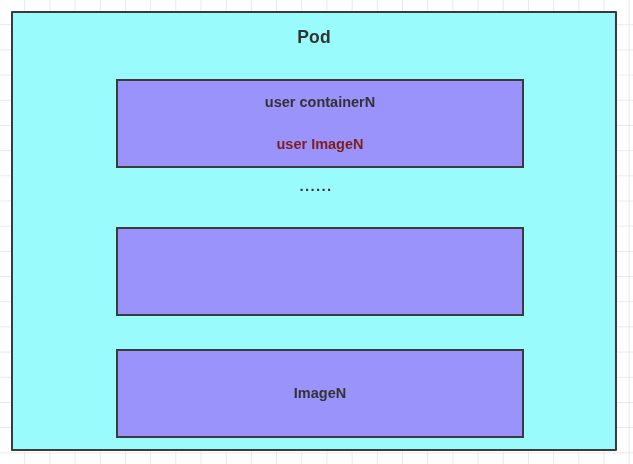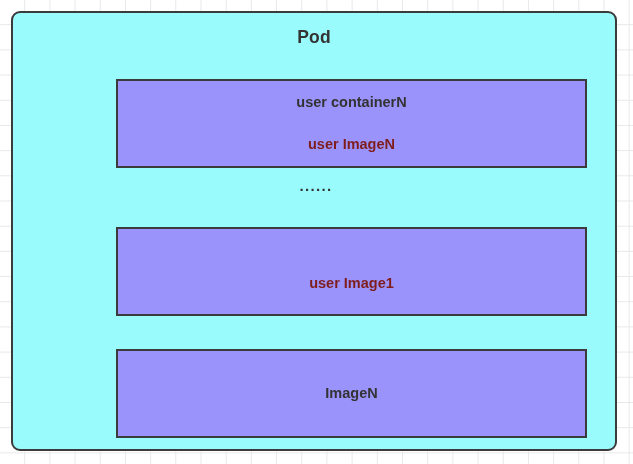--- a/index.html
+++ b/index.html
@@ -31,40 +31,40 @@
   
   #pod-box {
     position: absolute;
     left: 11px;
     top: 11px;
     width: 606px;
     height: 440px;
     box-sizing: border-box;
     background-color: #99fbfb;
     border: 2px solid #3b3b3b;
-    border-radius: 9px;
+    border-radius: 1px;
   }
 
   #pod-title {
     position: absolute;
     left: 0;
     top: 14px;
     width: 100%;
     text-align: center;
     font-size: 17.5px;
     font-weight: bold;
     color: #333333;
     letter-spacing: 0.2px;
   }
 
   
   .container-box {
     position: absolute;
     left: 103px;
-    width: 471px;
+    width: 408px;
     box-sizing: border-box;
     background-color: #9b93fc;
     border: 2px solid #3b3b3b;
     display: flex;
     flex-direction: column;
     align-items: center;
     justify-content: center;
   }
 
   #box-container-n { top: 66px;  height: 89px; }
@@ -115,21 +115,20 @@
     <div id="pod-title">Pod</div>
 
     <div id="box-container-n" class="container-box">
       <div class="box-line-title">user containerN</div>
       <div class="box-line-sub">user ImageN</div>
     </div>
 
     <div id="ellipsis">······</div>
 
     <div id="box-container-1" class="container-box">
-      <div class="box-line-sub">user Image1</div>
     </div>
 
     <div id="box-pause" class="container-box">
       <div class="box-line-title">ImageN</div>
     </div>
 
   </div>
 </div>
 
 </body></html>

